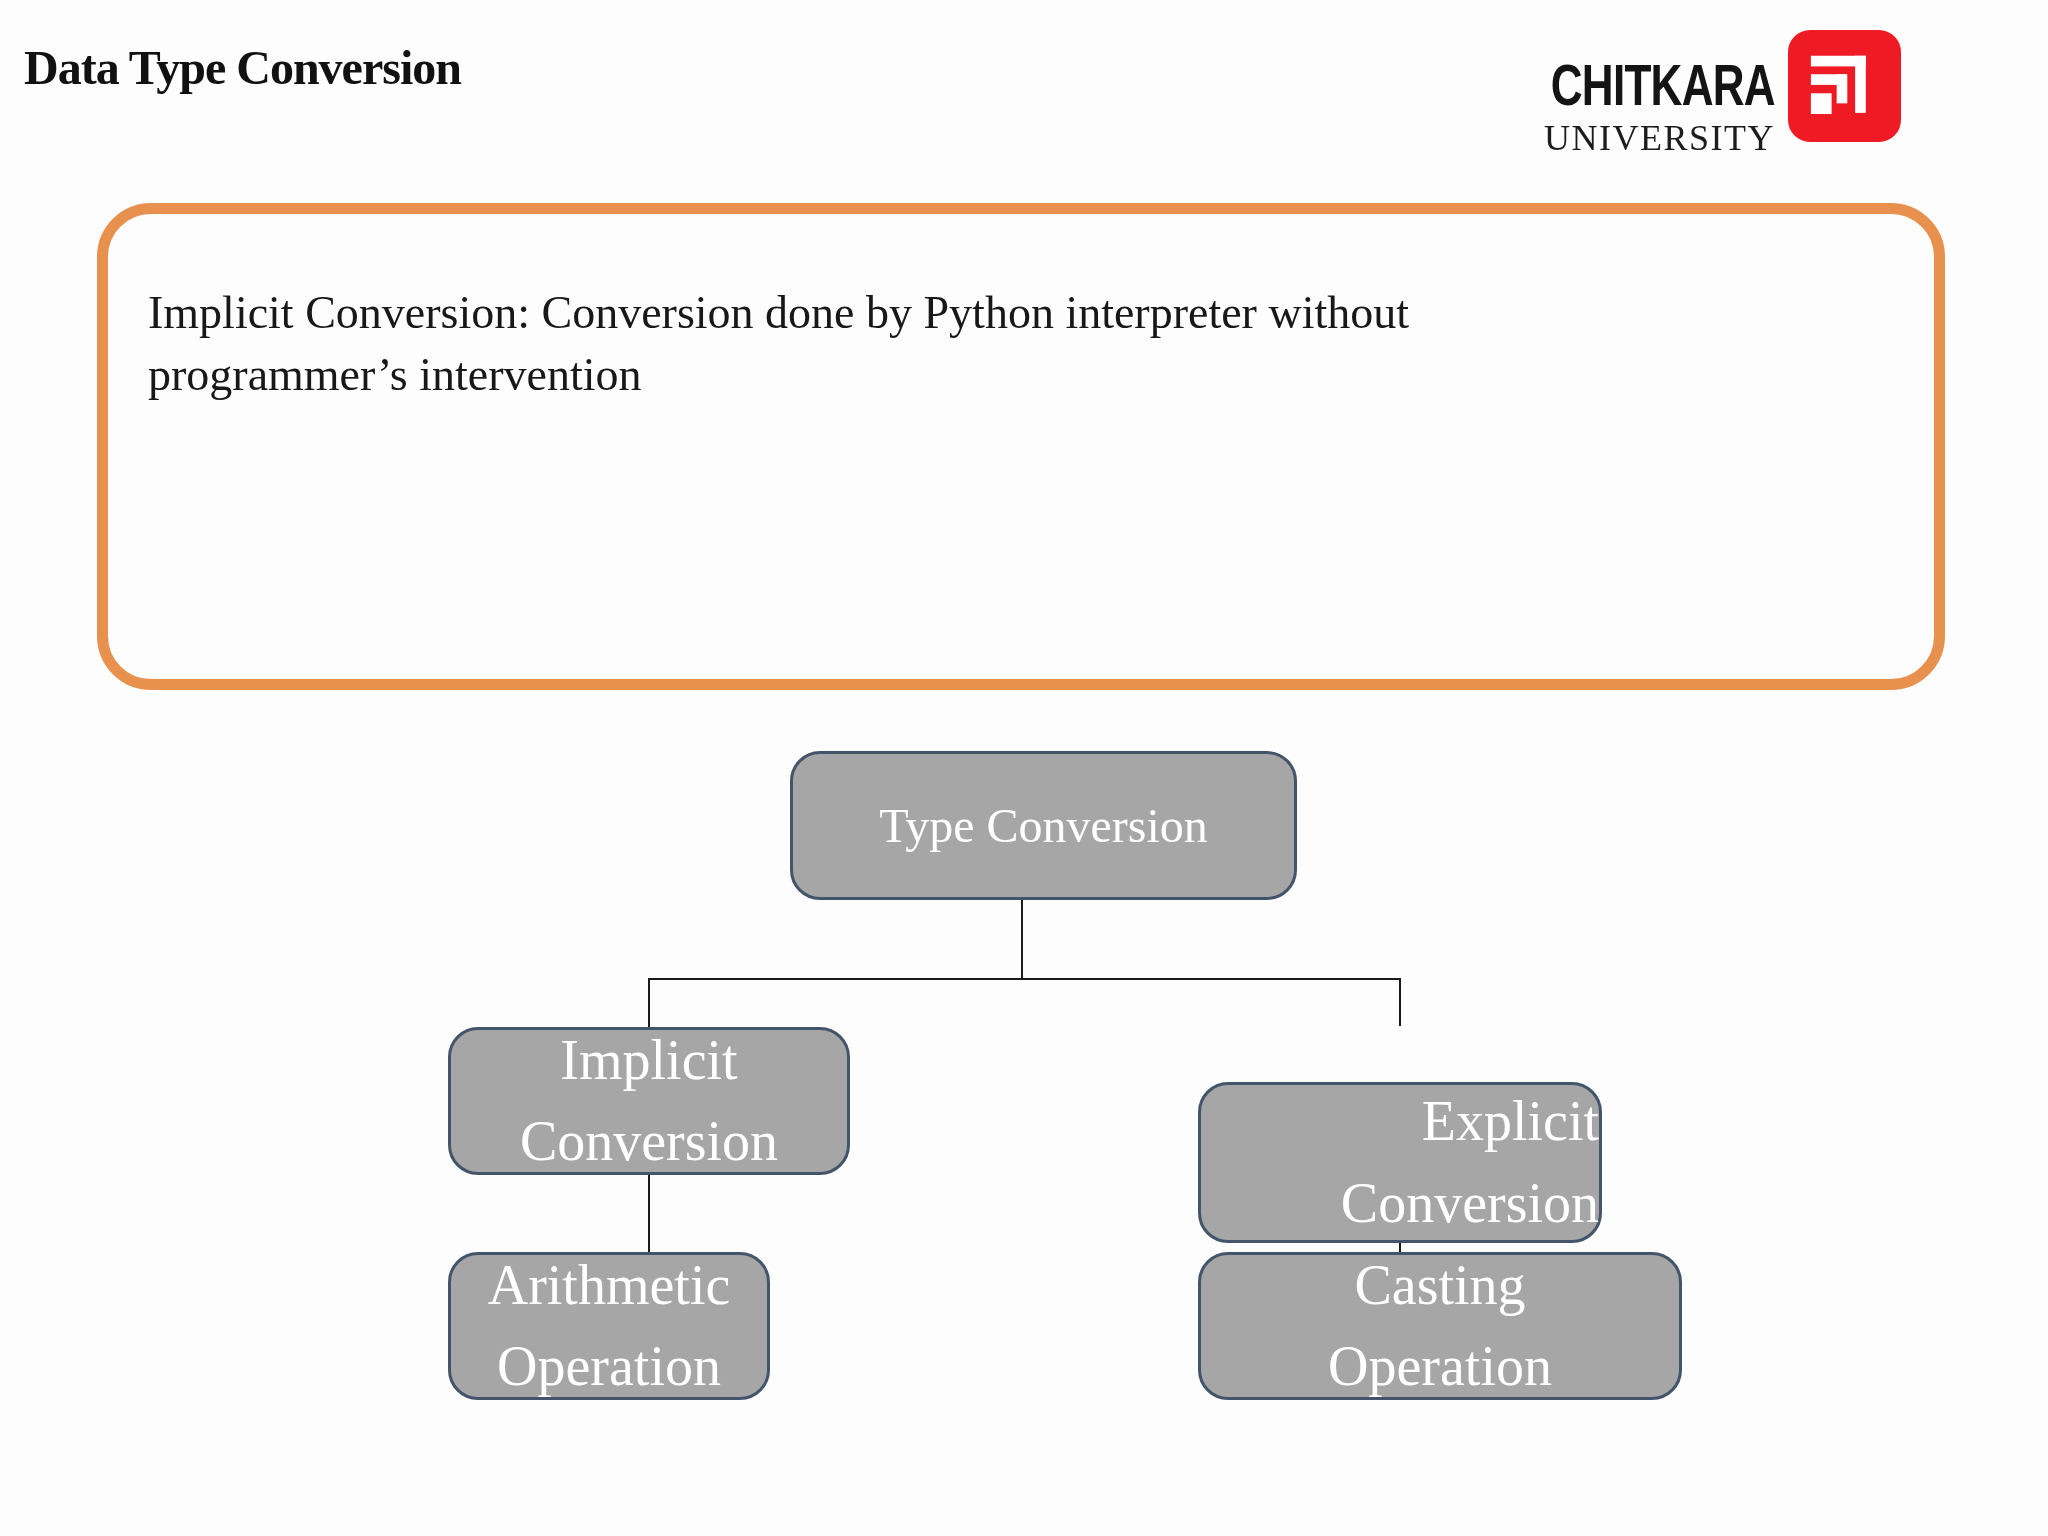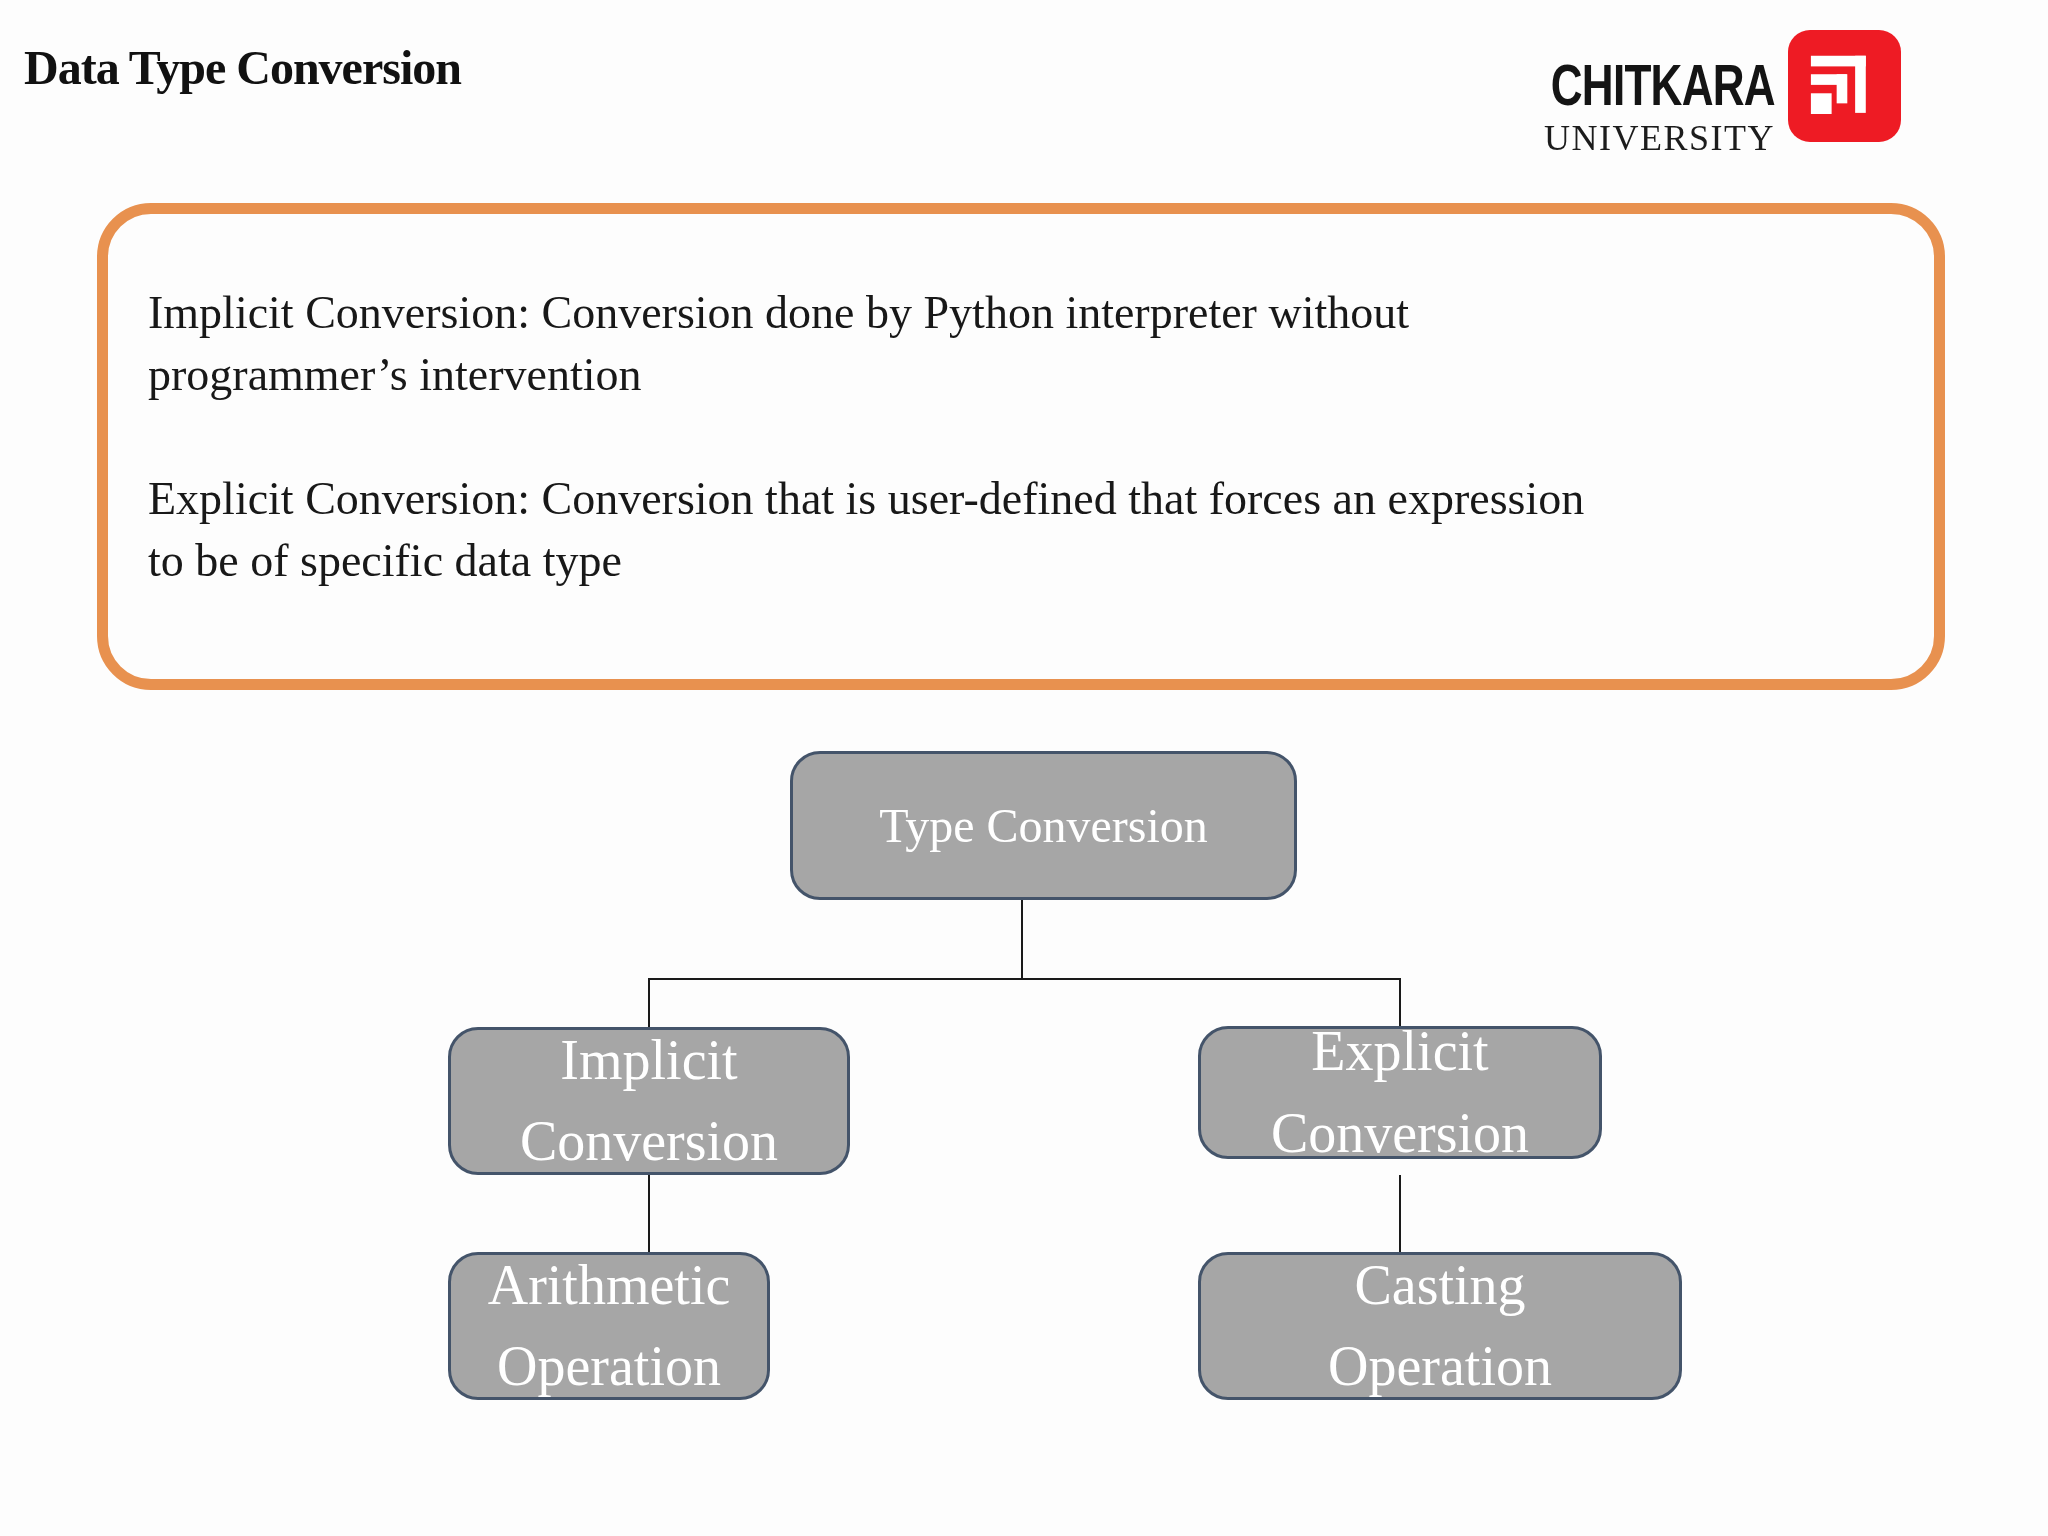--- a/index.html
+++ b/index.html
@@ -97,21 +97,21 @@
     text-align: center;
     display: flex;
     flex-direction: column;
     align-items: center;
     justify-content: center;
     font-size: 56px;
     line-height: 1.45;
   }
   .node-root { left: 790px; top: 751px; width: 507px; height: 149px; font-size: 48px; }
   .node-mid-left { left: 448px; top: 1027px; width: 402px; height: 148px; }
-  .node-mid-right { left: 1198px; top: 1026px; width: 404px; height: 133px; }
+  .node-mid-right { left: 1198px; top: 1082px; width: 404px; height: 161px; align-items: flex-end; }
   .node-bot-left { left: 448px; top: 1252px; width: 322px; height: 148px; }
   .node-bot-right { left: 1198px; top: 1252px; width: 484px; height: 148px; }
 
   
   .conn { position: absolute; background: #1a1a1a; }
   .conn-root-v   { left: 1021px; top: 900px;  width: 2px;  height: 78px; }
   .conn-h        { left: 648px;  top: 978px;  width: 753px; height: 2px; }
   .conn-left-v1  { left: 648px;  top: 978px;  width: 2px;  height: 49px; }
   .conn-right-v1 { left: 1399px; top: 978px;  width: 2px;  height: 48px; }
   .conn-left-v2  { left: 648px;  top: 1175px; width: 2px;  height: 77px; }
@@ -141,24 +141,20 @@
     </svg>
   </div>
 
   <div class="info-box" style="border-color: rgb(232, 145, 79);"></div>
 
   <div class="info-text">
     <p>
       <strong>Implicit Conversion:</strong><span> Conversion done by Python interpreter without</span><br>
       <span>programmer’s intervention</span>
     </p>
-    <p>
-      <strong>Explicit Conversion:</strong><span> Conversion that is user-defined that forces an expression</span><br>
-      <span>to be of specific data type</span>
-    </p>
   </div>
 
   <div class="conn conn-root-v"></div>
   <div class="conn conn-h"></div>
   <div class="conn conn-left-v1"></div>
   <div class="conn conn-right-v1"></div>
   <div class="conn conn-left-v2"></div>
   <div class="conn conn-right-v2"></div>
 
   <div class="node node-root">

